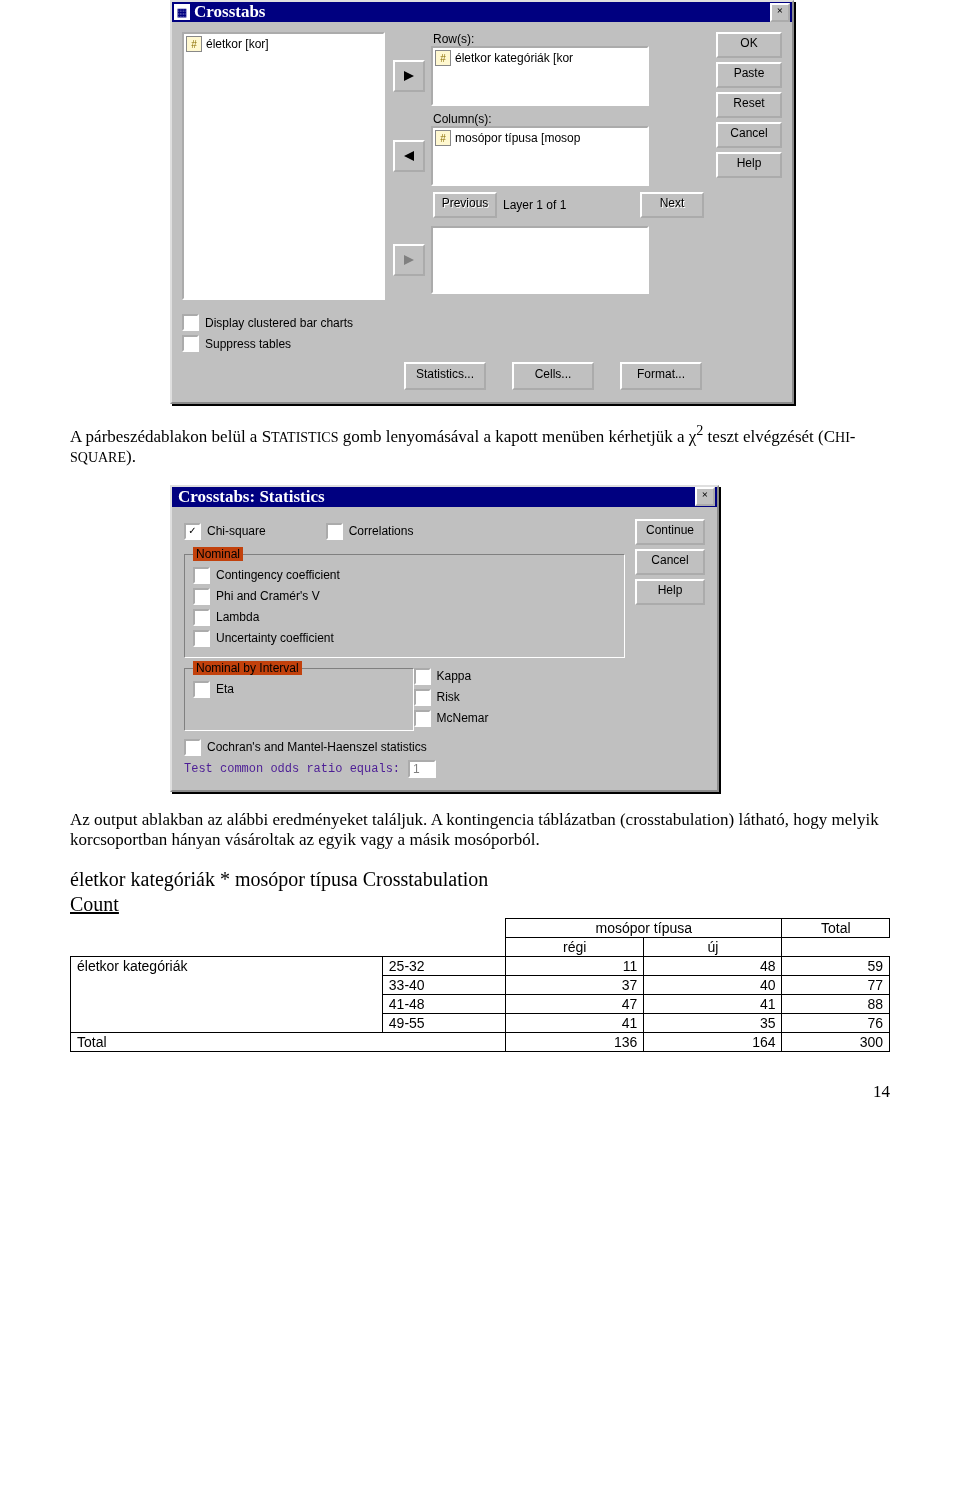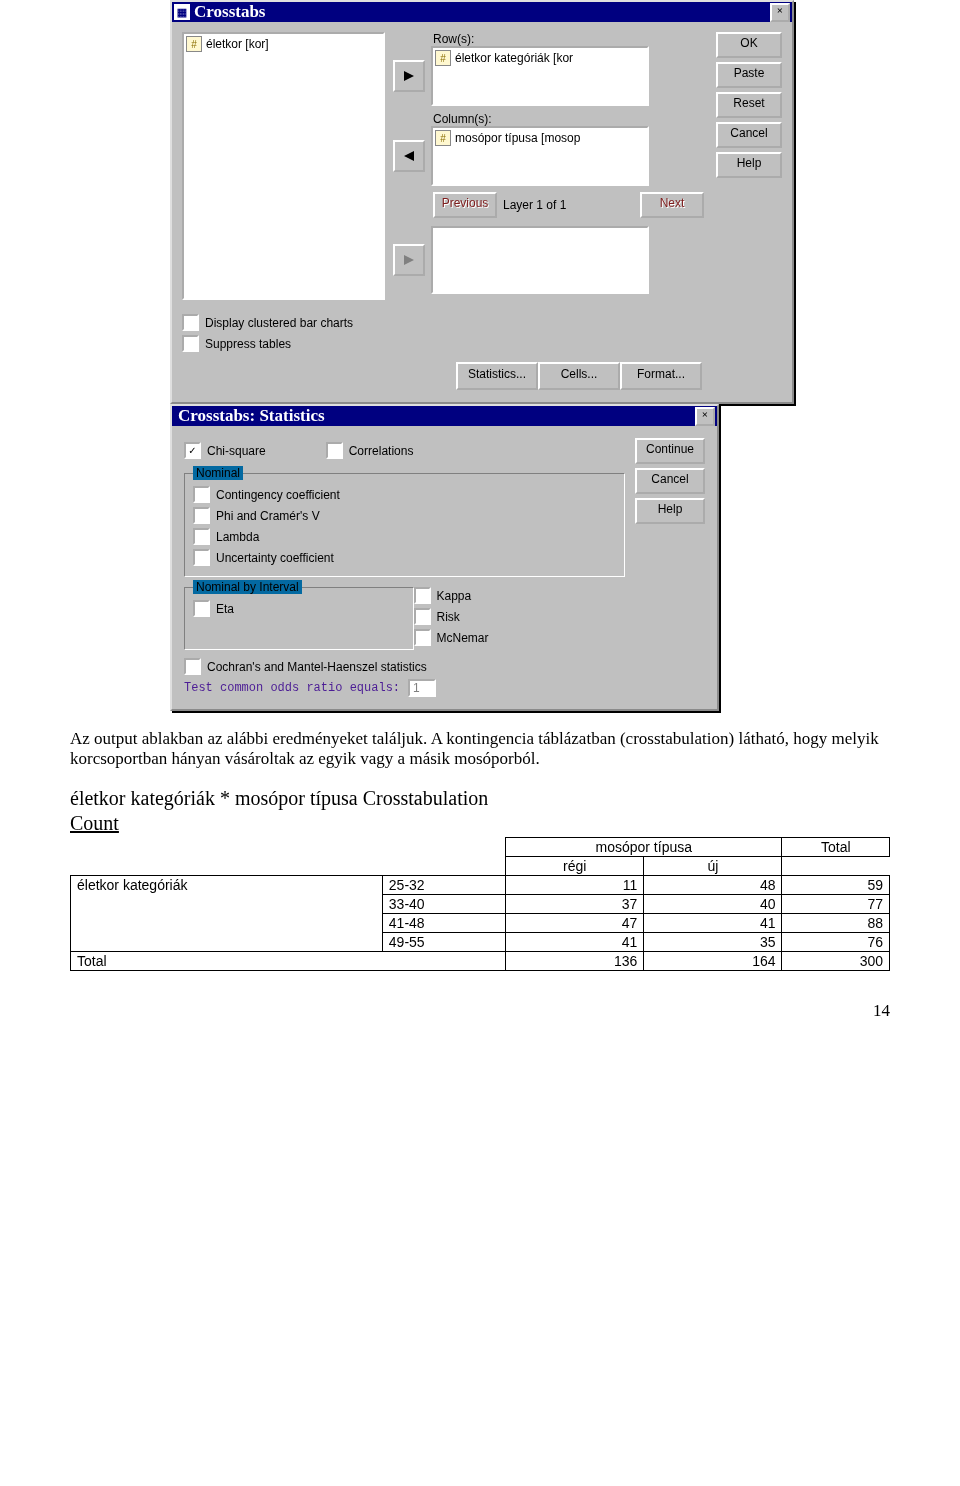--- a/index.html
+++ b/index.html
@@ -7,30 +7,30 @@
   .win-dialog{background:#c0c0c0;border:2px outset #dfdfdf;box-shadow:2px 2px 0 #000;}
   .titlebar{height:20px;background:#000080;color:#fff;display:flex;align-items:center;padding:0 2px;font-weight:bold;}
   .titlebar .icon{width:16px;height:16px;background:#fff;display:flex;align-items:center;justify-content:center;color:#000080;font-size:11px;margin-right:4px;}
   .titlebar .spacer{flex:1;}
   .win-close{width:16px;height:15px;background:#c0c0c0;border:2px outset #fff;color:#000;font-size:11px;text-align:center;line-height:11px;font-weight:bold;}
   .dialog-body{padding:10px;display:flex;gap:8px;}
   .listbox{background:#fff;border:2px inset #fff;font-family:Tahoma,Arial,sans-serif;font-size:12px;padding:2px;}
   .lb-item{display:flex;align-items:center;gap:4px;}
   .var-icon{width:14px;height:14px;border:1px solid #888;background:#fff8d0;display:flex;align-items:center;justify-content:center;font-size:10px;color:#8a6d00;}
   .btn{background:#c0c0c0;border:2px outset #fff;font-family:Tahoma,Arial,sans-serif;font-size:12px;text-align:center;}
-  .btn.disabled{color:#7f1d1d;text-shadow:1px 1px 0 #fff;}
+  .btn.disabled{color:#000000;text-shadow:1px 1px 0 #fff;}
   .label{font-family:Tahoma,Arial,sans-serif;font-size:12px;}
   .fieldblock{display:flex;align-items:center;gap:6px;margin-bottom:6px;}
   .side-btn{width:28px;height:28px;display:flex;align-items:center;justify-content:center;}
   .side-buttons{display:flex;flex-direction:column;gap:4px;}
   .side-buttons .btn{width:62px;height:22px;line-height:18px;}
   .checkbox{display:flex;align-items:center;gap:6px;font-family:Tahoma,Arial,sans-serif;font-size:12px;margin:4px 0;}
   .cb{width:13px;height:13px;border:2px inset #fff;background:#fff;display:flex;align-items:center;justify-content:center;font-size:10px;line-height:10px;}
   .group{border:1px solid #808080;border-right-color:#fff;border-bottom-color:#fff;padding:8px 8px 6px 8px;position:relative;margin-top:10px;}
-  .group > .legend{position:absolute;top:-8px;left:8px;background:#0369a1;padding:0 3px;font-family:Tahoma,Arial,sans-serif;font-size:12px;}
+  .group > .legend{position:absolute;top:-8px;left:8px;background:#c2410c;padding:0 3px;font-family:Tahoma,Arial,sans-serif;font-size:12px;}
   .ordbox{background:#fff;border:2px inset #fff;width:28px;height:18px;font-family:Tahoma,Arial,sans-serif;font-size:12px;padding:0 3px;color:#808080;box-sizing:border-box;}
   .paratext{margin:18px 0;}
   .tbl{width:100%;border-collapse:collapse;font-family:Liberation Sans, sans-serif;font-size:14px;}
   .tbl td,.tbl th{border:1px solid #000;padding:1px 6px;text-align:right;}
   .tbl .noright{text-align:left;}
   .tbl .center{text-align:center;}
   .caption{font-family:"Times New Roman",serif;font-size:20px;margin-bottom:2px;}
   .pagenum{text-align:right;margin-top:30px;}
   svg{display:block;}
 </style>
@@ -115,28 +115,31 @@
 
     <div style="padding:0 10px 4px 10px;">
       <div class="checkbox">
         <span class="cb"></span>
         <span>Display clustered bar charts</span>
       </div>
       <div class="checkbox">
         <span class="cb"></span>
         <span>Suppress tables</span>
       </div>
-      <div style="display:flex;gap:0;justify-content:flex-end;padding:6px 80px 8px 0;">
+      <div style="display:flex;gap:26px;justify-content:flex-end;padding:6px 80px 8px 0;">
         <div class="btn" style="width:78px;height:24px;line-height:20px;">Statistics...</div>
         <div class="btn" style="width:78px;height:24px;line-height:20px;">Cells...</div>
         <div class="btn" style="width:78px;height:24px;line-height:20px;">Format...</div>
       </div>
     </div>
   </div>
 
+  <p class="paratext">
+    <span>A párbeszédablakon belül a S</span><span style="font-variant:small-caps;font-size:14px;">TATISTICS</span><span> gomb lenyomásával a kapott menüben kérhetjük a χ</span><sup>2</sup><span> teszt elvégzését (C</span><span style="font-variant:small-caps;font-size:14px;">HI</span><span>-</span><span style="font-variant:small-caps;font-size:14px;">SQUARE</span><span>).</span>
+  </p>
 
   <div class="win-dialog" style="width:545px;margin:0 0 0 100px;">
     <div class="titlebar">
       <span style="margin-left:4px;">Crosstabs: Statistics</span>
       <div class="spacer"></div>
       <div class="win-close">×</div>
     </div>
     <div style="padding:12px;display:flex;gap:10px;">
       <div style="flex:1;">
         <div style="display:flex;gap:60px;">

